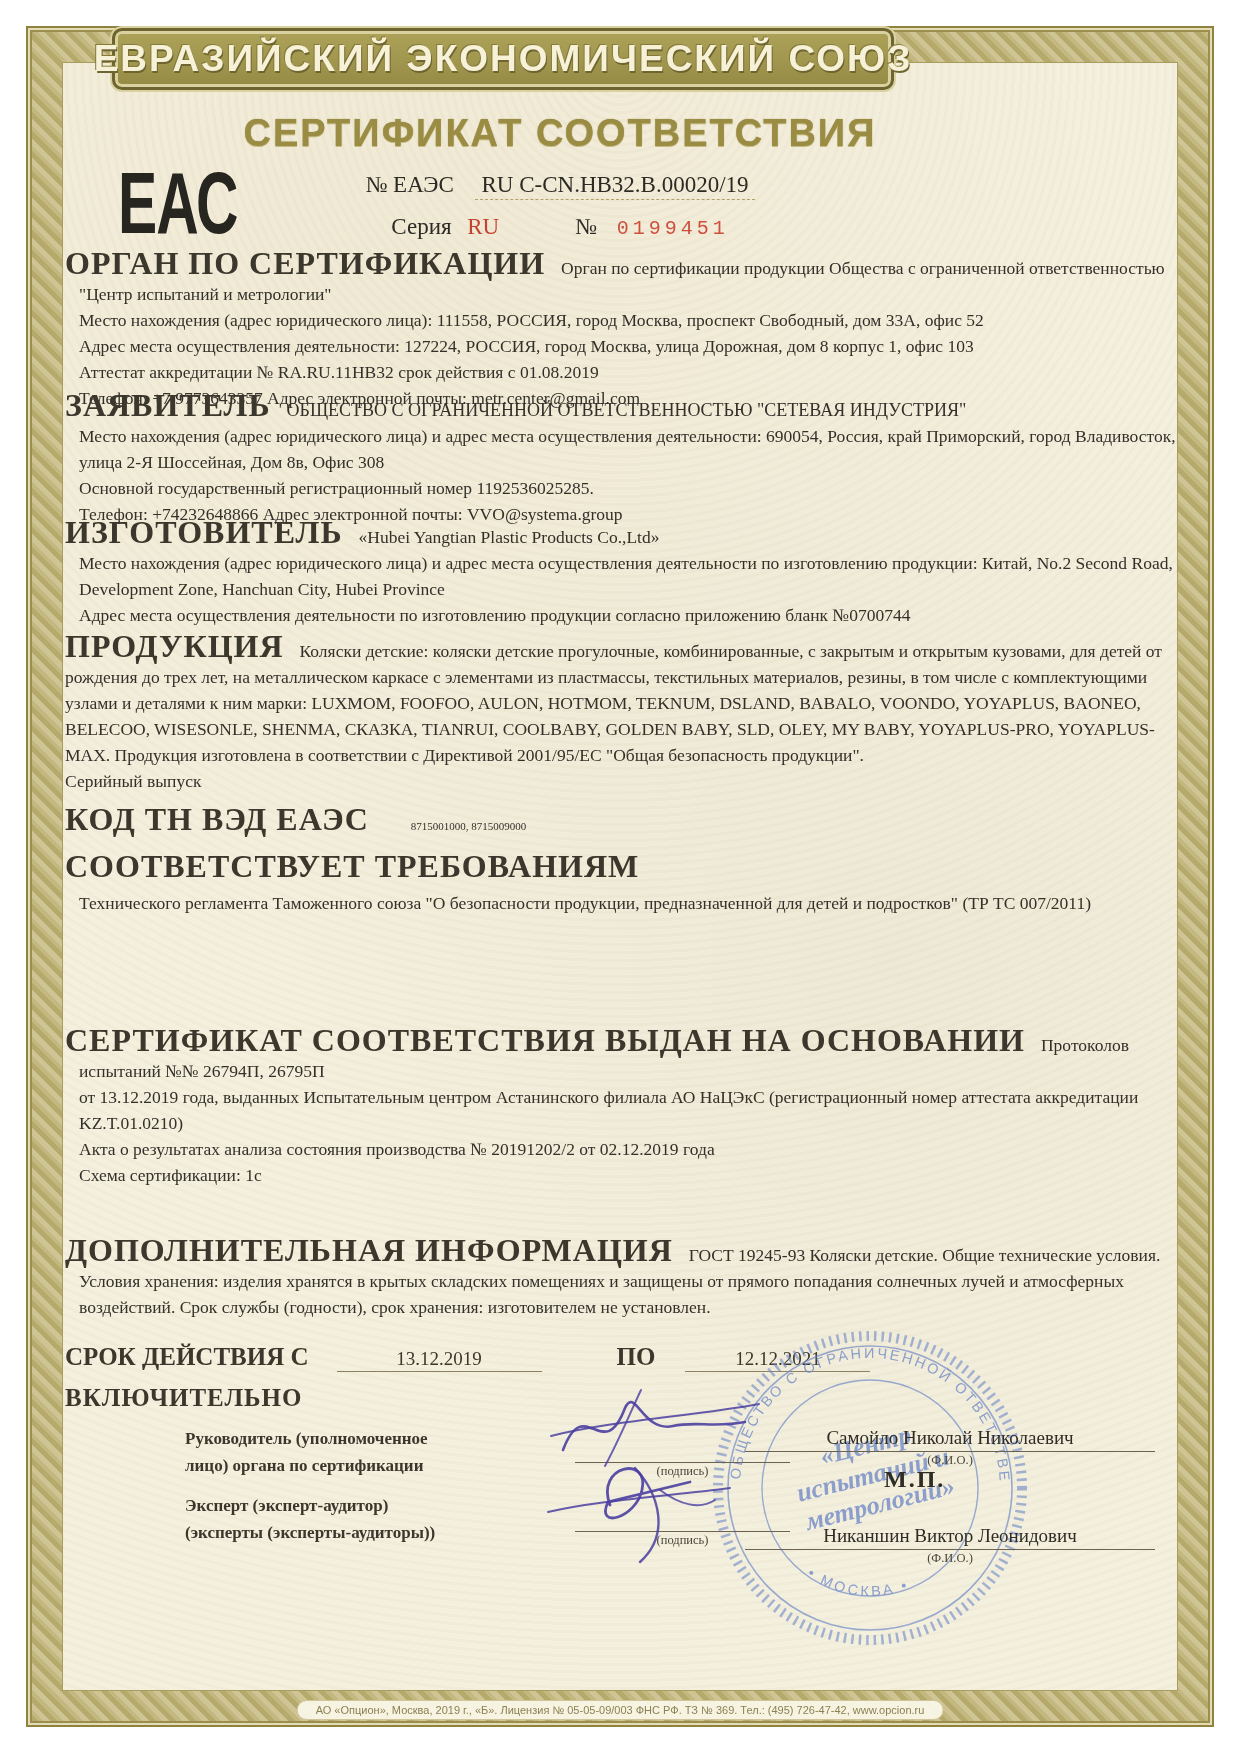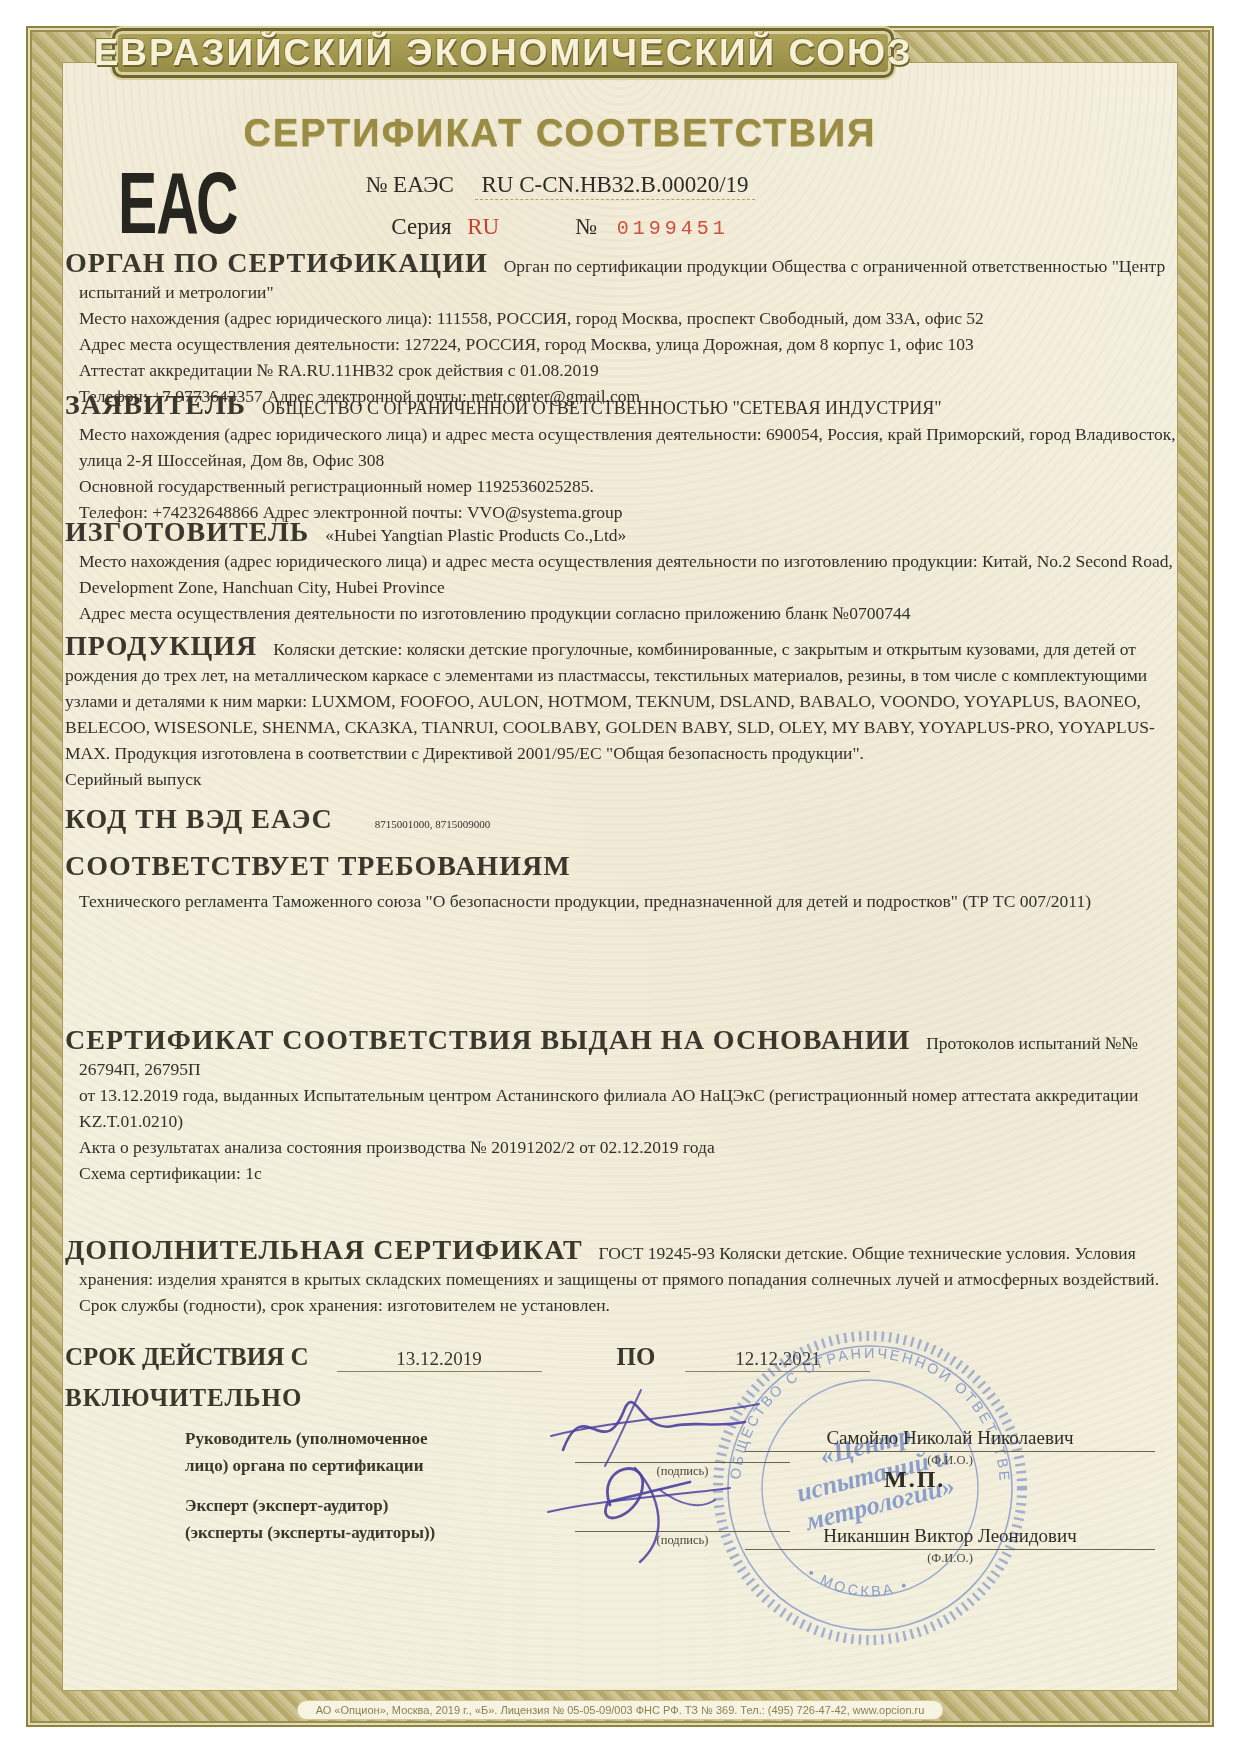--- a/index.html
+++ b/index.html
@@ -12,21 +12,21 @@
       repeating-linear-gradient(45deg,#cfc493 0 5px,#b5a96b 5px 10px,#c3b87f 10px 14px);
     border:2px solid #8f8140;box-shadow:inset 0 0 0 2px #e4dcb4, inset 0 0 0 4px #9c8f4e;}
   .inner{position:absolute;left:62px;top:62px;right:62px;bottom:62px;
     background-color:#f4f0de;
     background-image:
       radial-gradient(circle at 30% 12%,rgba(205,170,125,0.10),transparent 45%),
       radial-gradient(circle at 75% 55%,rgba(160,150,110,0.08),transparent 50%),
       repeating-radial-gradient(circle at 50% 0%,rgba(150,140,100,0.045) 0 3px,transparent 3px 8px);
     border:1px solid #a99c5c;}
   
-  .banner{position:absolute;left:112px;top:28px;width:782px;height:50px;
+  .banner{position:absolute;left:112px;top:28px;width:782px;height:62px;
     background:linear-gradient(180deg,#ada258 0%,#a1964e 55%,#948a45 100%);
     border:3px solid #6e6430;border-radius:10px;
     box-shadow:inset 0 0 0 3px #d9d19f, 0 0 0 2px #d9d19f;
     display:flex;align-items:center;justify-content:center;
     font-family:"Liberation Sans",sans-serif;font-weight:bold;font-size:37px;
     letter-spacing:2px;color:#f6f1d7;text-shadow:1px 2px 0 #6e6430, -1px -1px 0 #857a38;
     white-space:nowrap;}
   
   .eac{position:absolute;left:118px;top:152px;font-family:"Liberation Sans",sans-serif;
     font-weight:900;font-size:56px;letter-spacing:-1px;color:#26251f;
@@ -42,21 +42,21 @@
   .numline .val{border-bottom:1px dashed #b3a06a;padding:0 6px 2px 6px;}
   .serline{position:absolute;left:0;right:120px;top:214px;text-align:center;
     font-size:23px;color:#2c2a24;}
   .serline .red{color:#c4432f;}
   .serline .series-val{margin-left:10px;margin-right:70px;}
   .serline .num-val{font-family:"Liberation Mono",monospace;font-size:20px;letter-spacing:4px;
     color:#cd4f3c;margin-left:14px;}
   
   .sec{position:absolute;left:65px;right:56px;font-size:17.5px;line-height:26px;color:#33302a;}
   .sec.pad{padding-left:14px;}
-  .sec .h{font-weight:bold;font-size:28px;line-height:26px;letter-spacing:1px;color:#3b372c;
+  .sec .h{font-weight:bold;font-size:32px;line-height:26px;letter-spacing:1px;color:#3b372c;
     margin-right:16px;margin-left:0;}
   .sec.pad .h{margin-left:-14px;}
   .sec .intro{font-size:17.5px;}
   .sec .intro.up{font-size:18px;}
   .sec .ln{display:block;}
   .sec .val-inline{font-size:11px;margin-left:26px;}
   
   .validity{position:absolute;left:65px;top:1343px;font-weight:bold;font-size:25px;color:#3b372c;}
   .validity .row{display:flex;align-items:baseline;}
   .validity .dateline{display:inline-block;text-align:center;font-weight:normal;font-size:19px;
@@ -158,21 +158,21 @@
   </div>
 
   <div class="sec pad" style="top:1027px">
     <span class="h">СЕРТИФИКАТ СООТВЕТСТВИЯ ВЫДАН НА ОСНОВАНИИ</span><span class="intro">Протоколов испытаний №№ 26794П, 26795П</span>
     <span class="ln">от 13.12.2019 года, выданных Испытательным центром Астанинского филиала АО НаЦЭкС (регистрационный номер аттестата аккредитации KZ.T.01.0210)</span>
     <span class="ln">Акта о результатах анализа состояния производства № 20191202/2 от 02.12.2019 года</span>
     <span class="ln">Схема сертификации: 1с</span>
   </div>
 
   <div class="sec pad" style="top:1237px">
-    <span class="h">ДОПОЛНИТЕЛЬНАЯ СЕРТИФИКАТ</span><span class="intro">ГОСТ 19245-93 Коляски детские. Общие технические условия. Условия хранения: изделия хранятся в крытых складских помещениях и защищены от прямого попадания солнечных лучей и атмосферных воздействий. Срок службы (годности), срок хранения: изготовителем не установлен.</span>
+    <span class="h">ДОПОЛНИТЕЛЬНАЯ ИНФОРМАЦИЯ</span><span class="intro">ГОСТ 19245-93 Коляски детские. Общие технические условия. Условия хранения: изделия хранятся в крытых складских помещениях и защищены от прямого попадания солнечных лучей и атмосферных воздействий. Срок службы (годности), срок хранения: изготовителем не установлен.</span>
   </div>
 
   <div class="validity">
     <div class="row">
       <span>СРОК ДЕЙСТВИЯ С</span>
       <span class="dateline d1">13.12.2019</span>
       <span class="to">ПО</span>
       <span class="dateline d2">12.12.2021</span>
     </div>
     <div class="incl">ВКЛЮЧИТЕЛЬНО</div>

